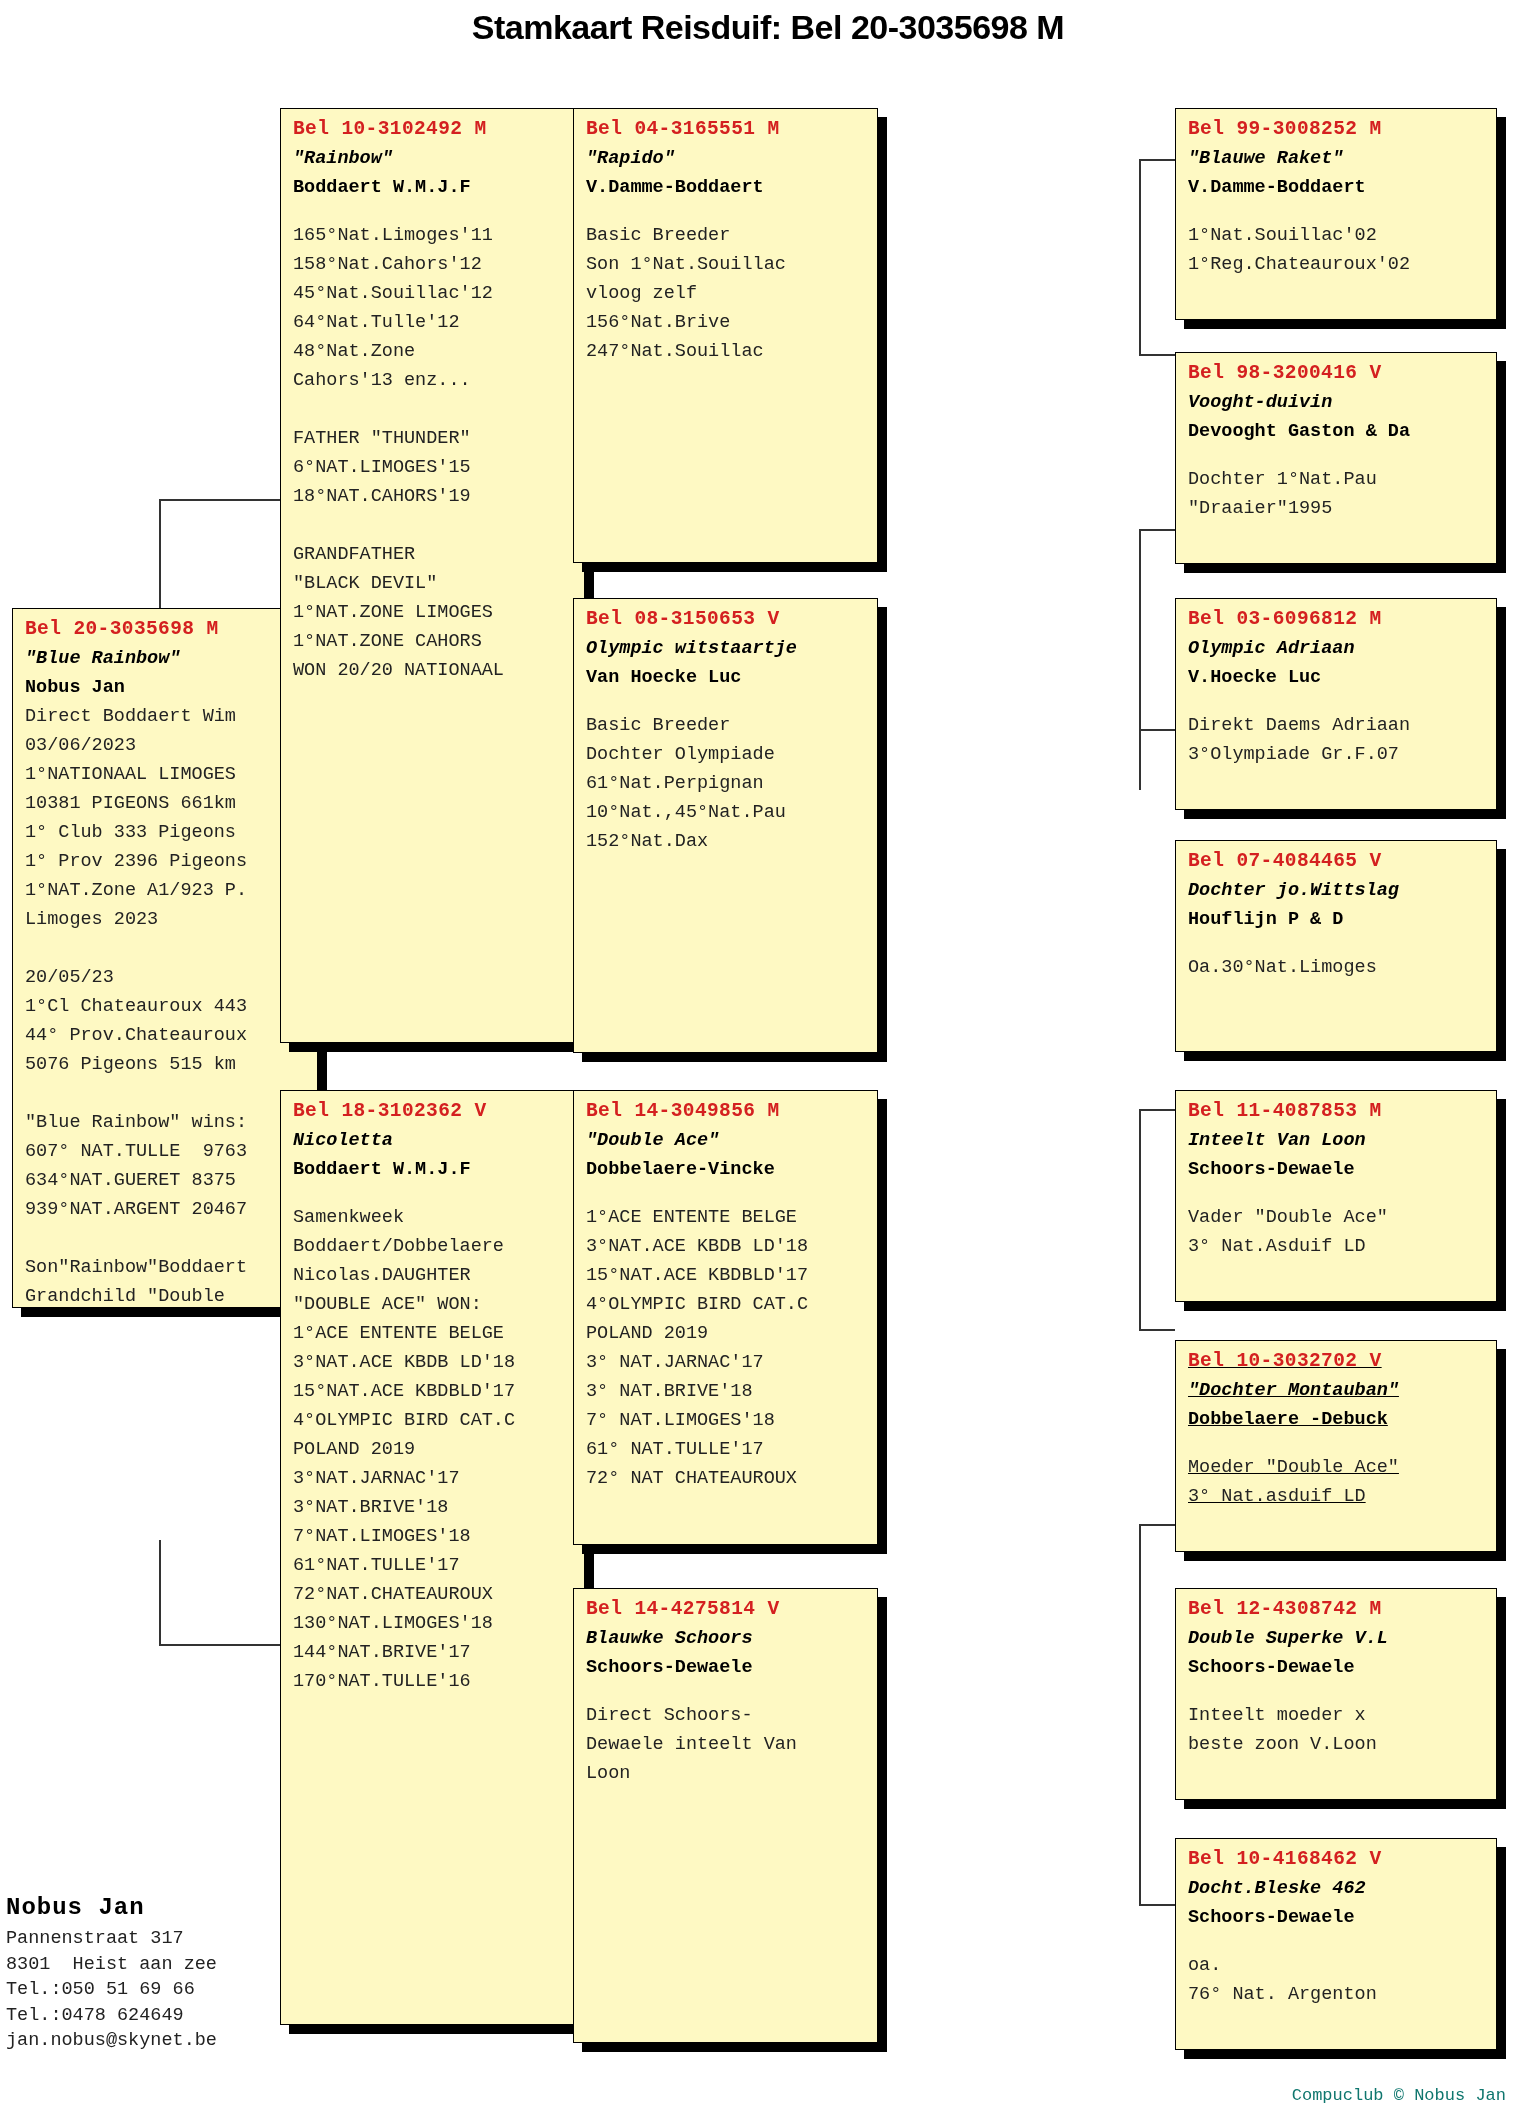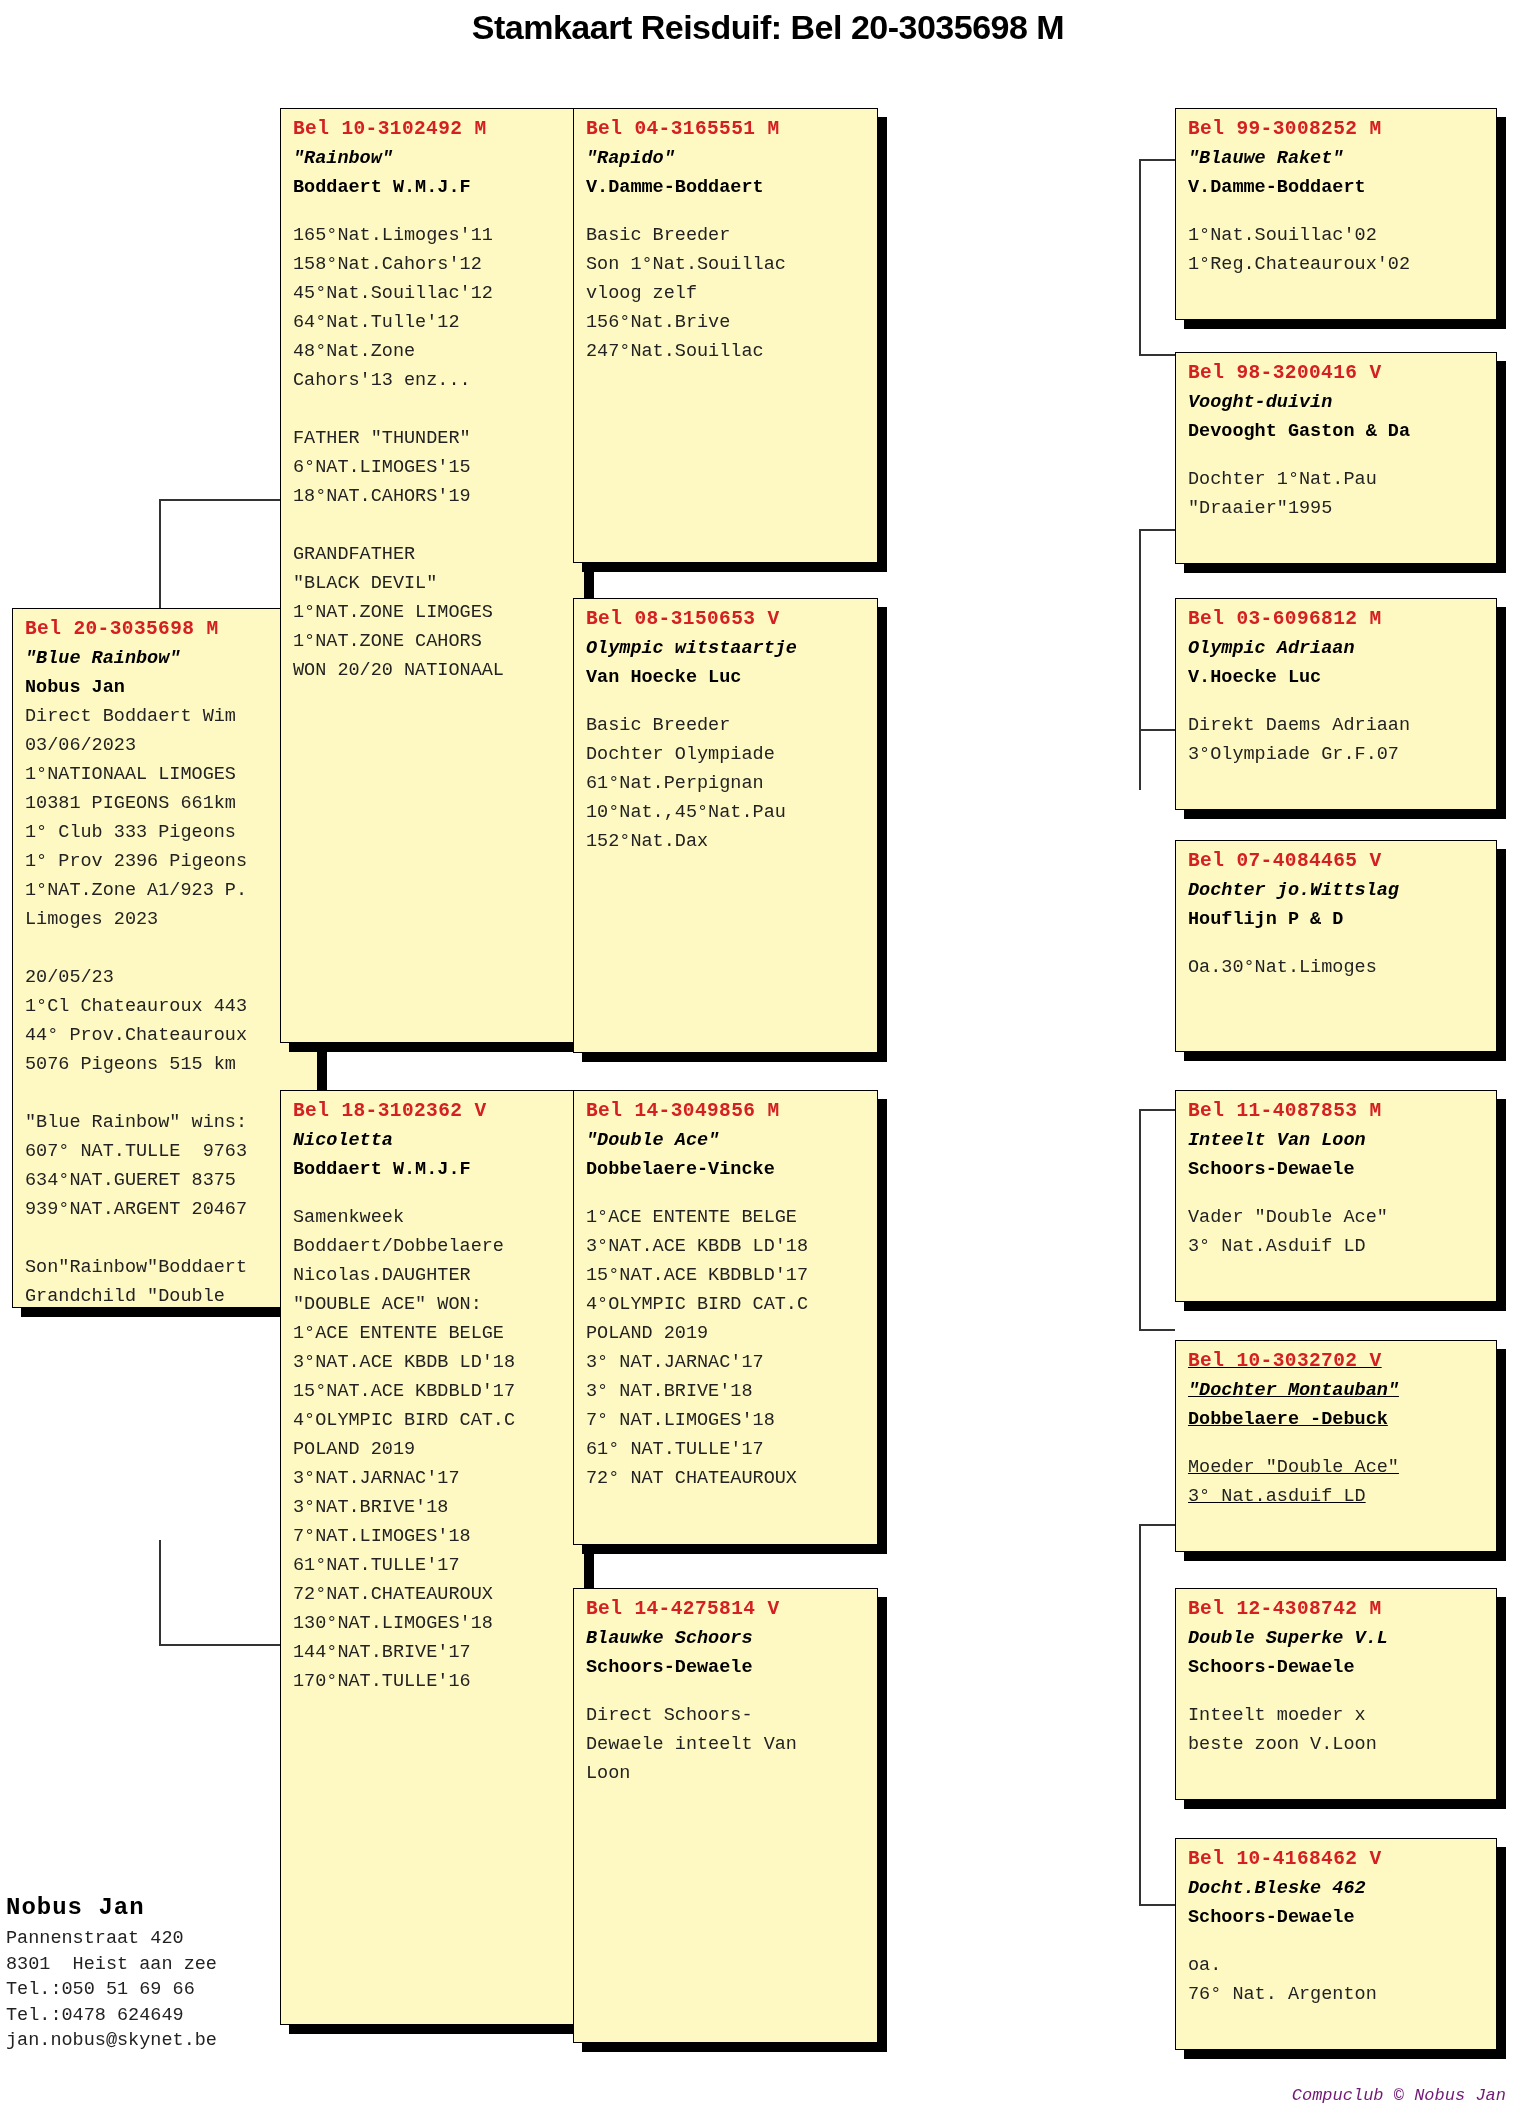--- a/index.html
+++ b/index.html
@@ -99,23 +99,22 @@
   #owner-block .owner-line {
     font-size: 18.5px;
     line-height: 25.5px;
     color: #222;
     white-space: pre;
   }
   #credit {
     position: absolute;
     right: 14px;
     top: 2086px;
-    font-style: italic;
     font-size: 17px;
-    color: #701a75;
+    color: #0f766e;
     white-space: nowrap;
   }
 </style>
 </head>
 <body>
 
 <div id="page-title">Stamkaart Reisduif: Bel 20-3035698 M</div>
 
 <svg id="connectors" viewBox="0 0 1520 2126" width="1520" height="2126" xmlns="http://www.w3.org/2000/svg">
   <g stroke="#333333" stroke-width="2" fill="none">
@@ -322,20 +321,20 @@
 <div class="card" style="left:1175px; top:1838px; width:322px; height:212px;">
   <div class="ring">Bel 10-4168462 V</div>
   <div class="nick">Docht.Bleske 462</div>
   <div class="owner">Schoors-Dewaele</div>
   <div class="details">oa.
 76° Nat. Argenton</div>
 </div>
 
 <div id="owner-block">
   <div class="owner-name">Nobus Jan</div>
-  <div class="owner-line">Pannenstraat 420</div>
+  <div class="owner-line">Pannenstraat 317</div>
   <div class="owner-line">8301  Heist aan zee</div>
   <div class="owner-line">Tel.:050 51 69 66</div>
   <div class="owner-line">Tel.:0478 624649</div>
   <div class="owner-line">jan.nobus@skynet.be</div>
 </div>
 
 <div id="credit">Compuclub © Nobus Jan</div>
 
 </body></html>

